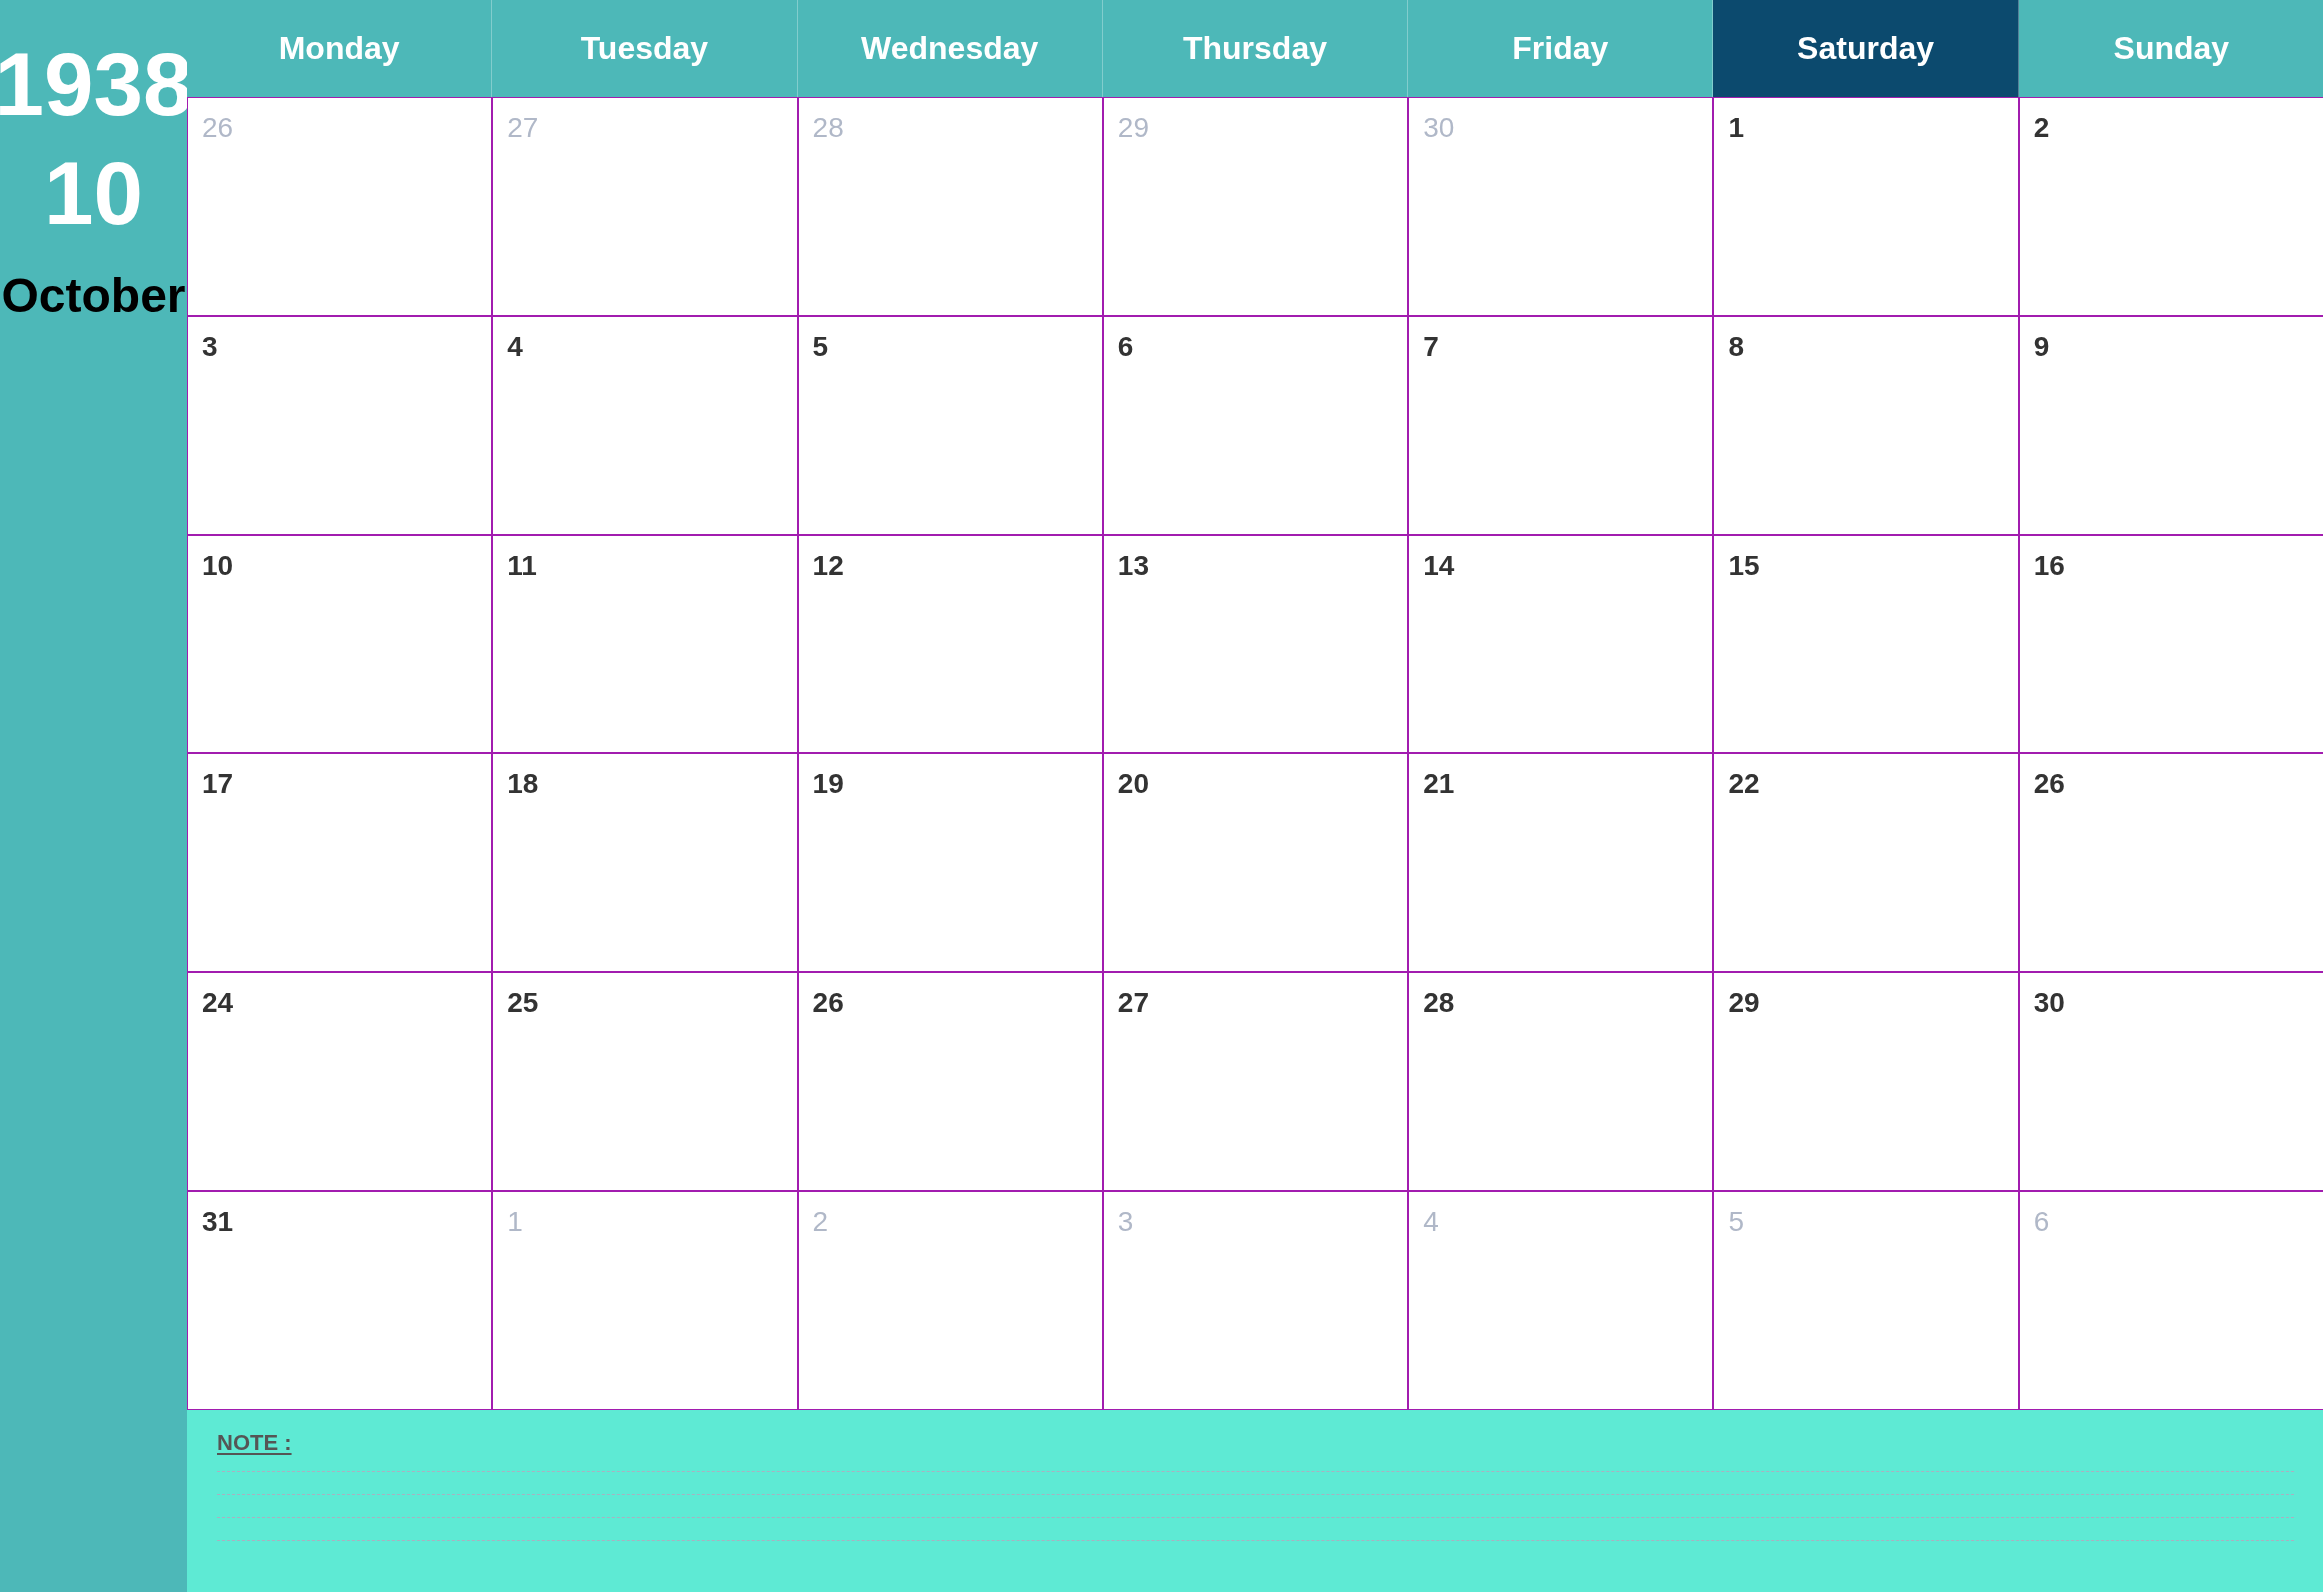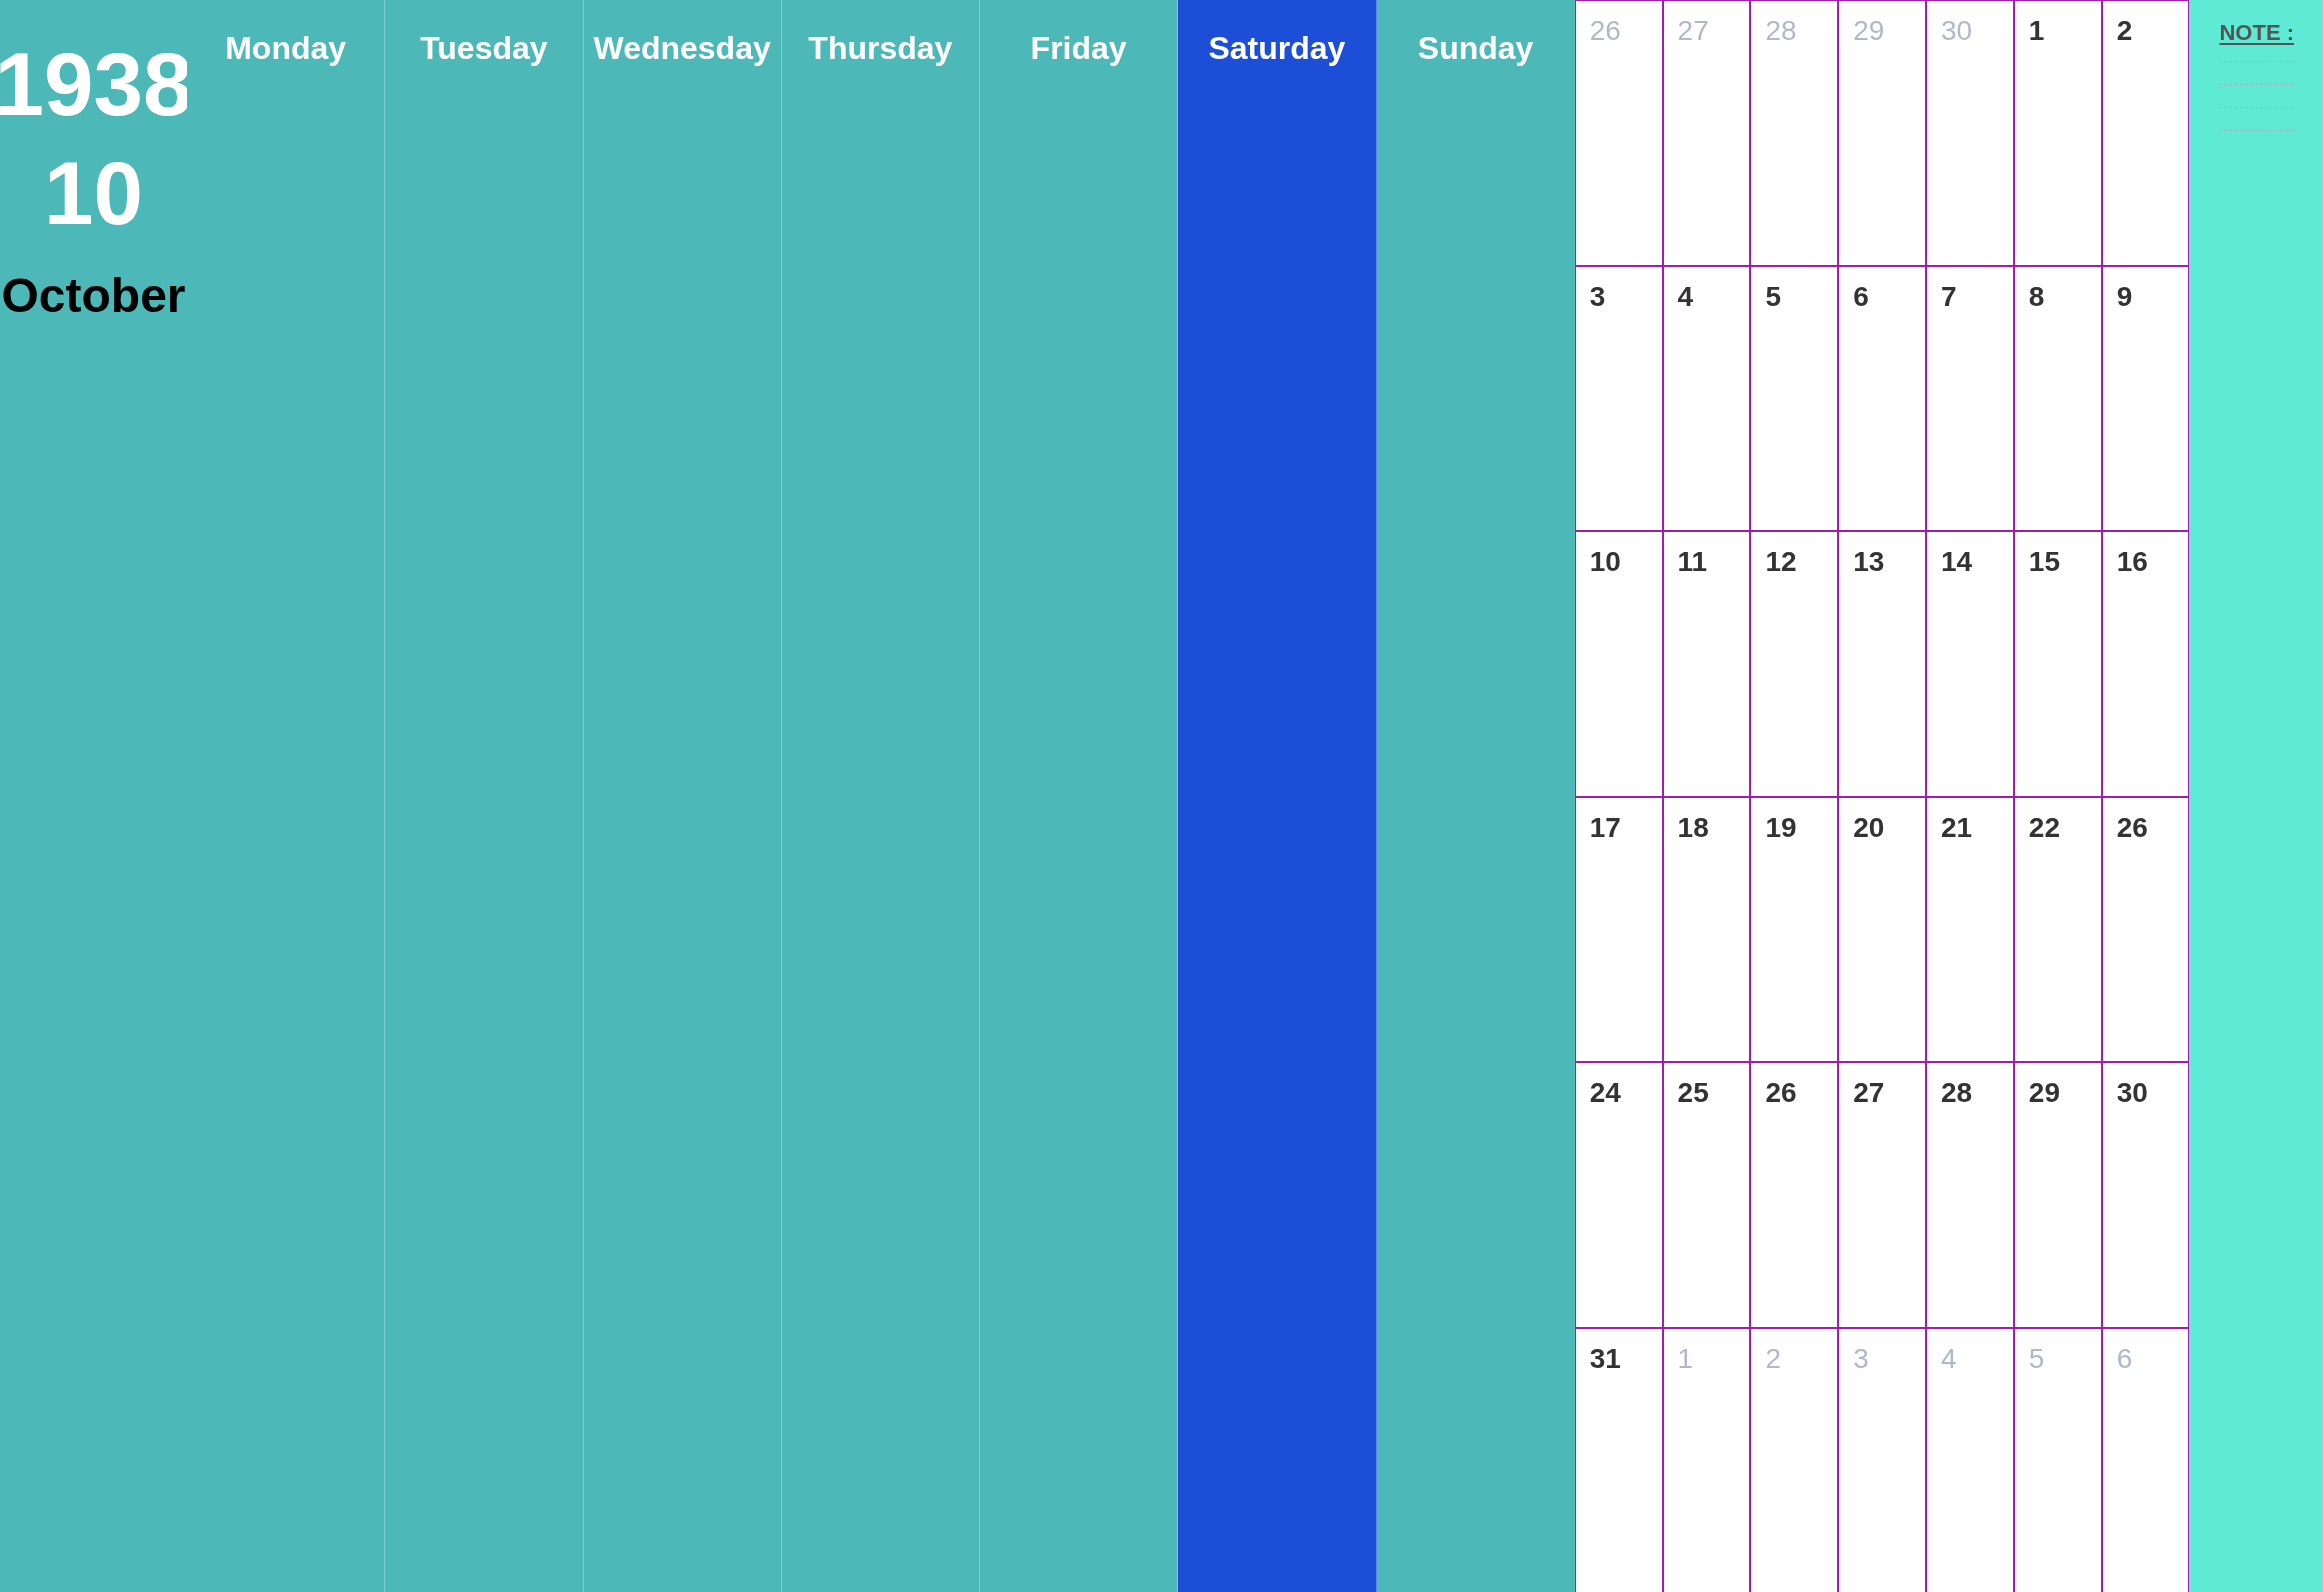--- a/index.html
+++ b/index.html
@@ -51,21 +51,21 @@
 
     .sidebar-month-name {
       color: #000000;
       font-size: 48px;
       font-weight: 600;
     }
 
     .calendar-main {
       flex: 1;
       display: flex;
-      flex-direction: row;
+      flex-direction: column;
       background: #e8eaf0;
       padding: 0;
     }
 
     .calendar-header {
       display: grid;
       grid-template-columns: repeat(7, 1fr);
       background: #4db8b8;
     }
 
@@ -76,21 +76,21 @@
       text-align: center;
       padding: 30px 10px;
       border-right: 1px solid rgba(255,255,255,0.3);
     }
 
     .header-cell:last-child {
       border-right: none;
     }
 
     .header-cell.saturday {
-      background: #1d4ed8;
+      background: #0c4a6e;
     }
 
     .calendar-grid {
       display: grid;
       grid-template-columns: repeat(7, 1fr);
       grid-template-rows: repeat(6, 1fr);
       flex: 1;
       background: #e8eaf0;
     }
 

